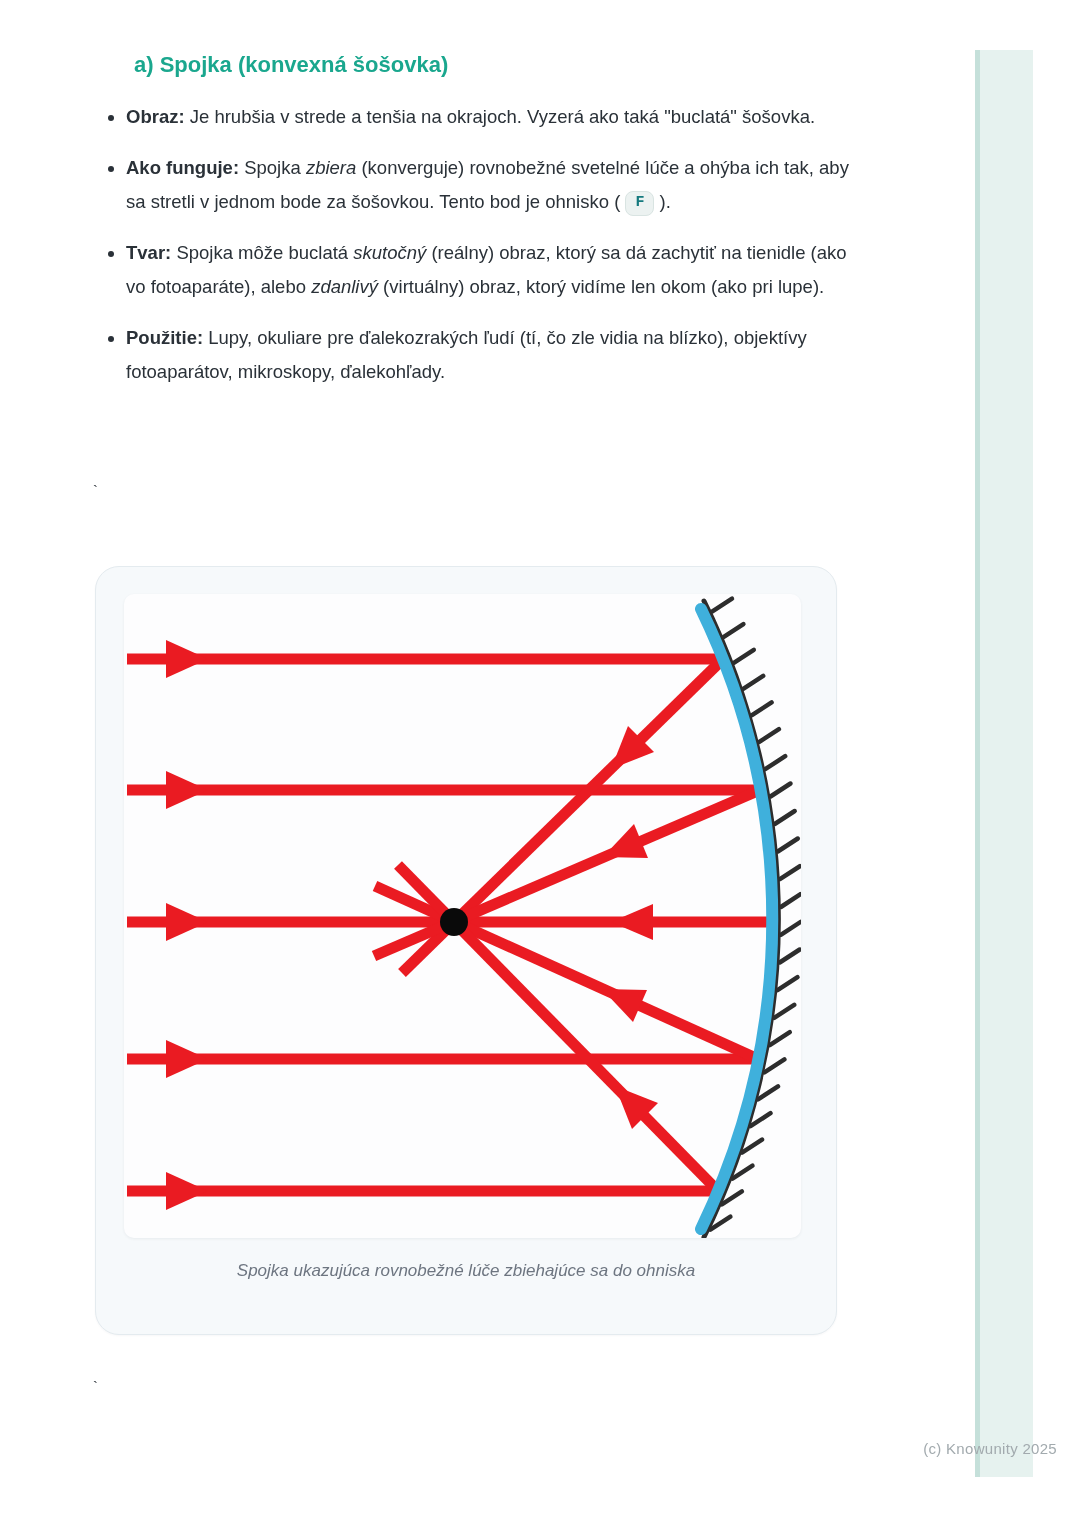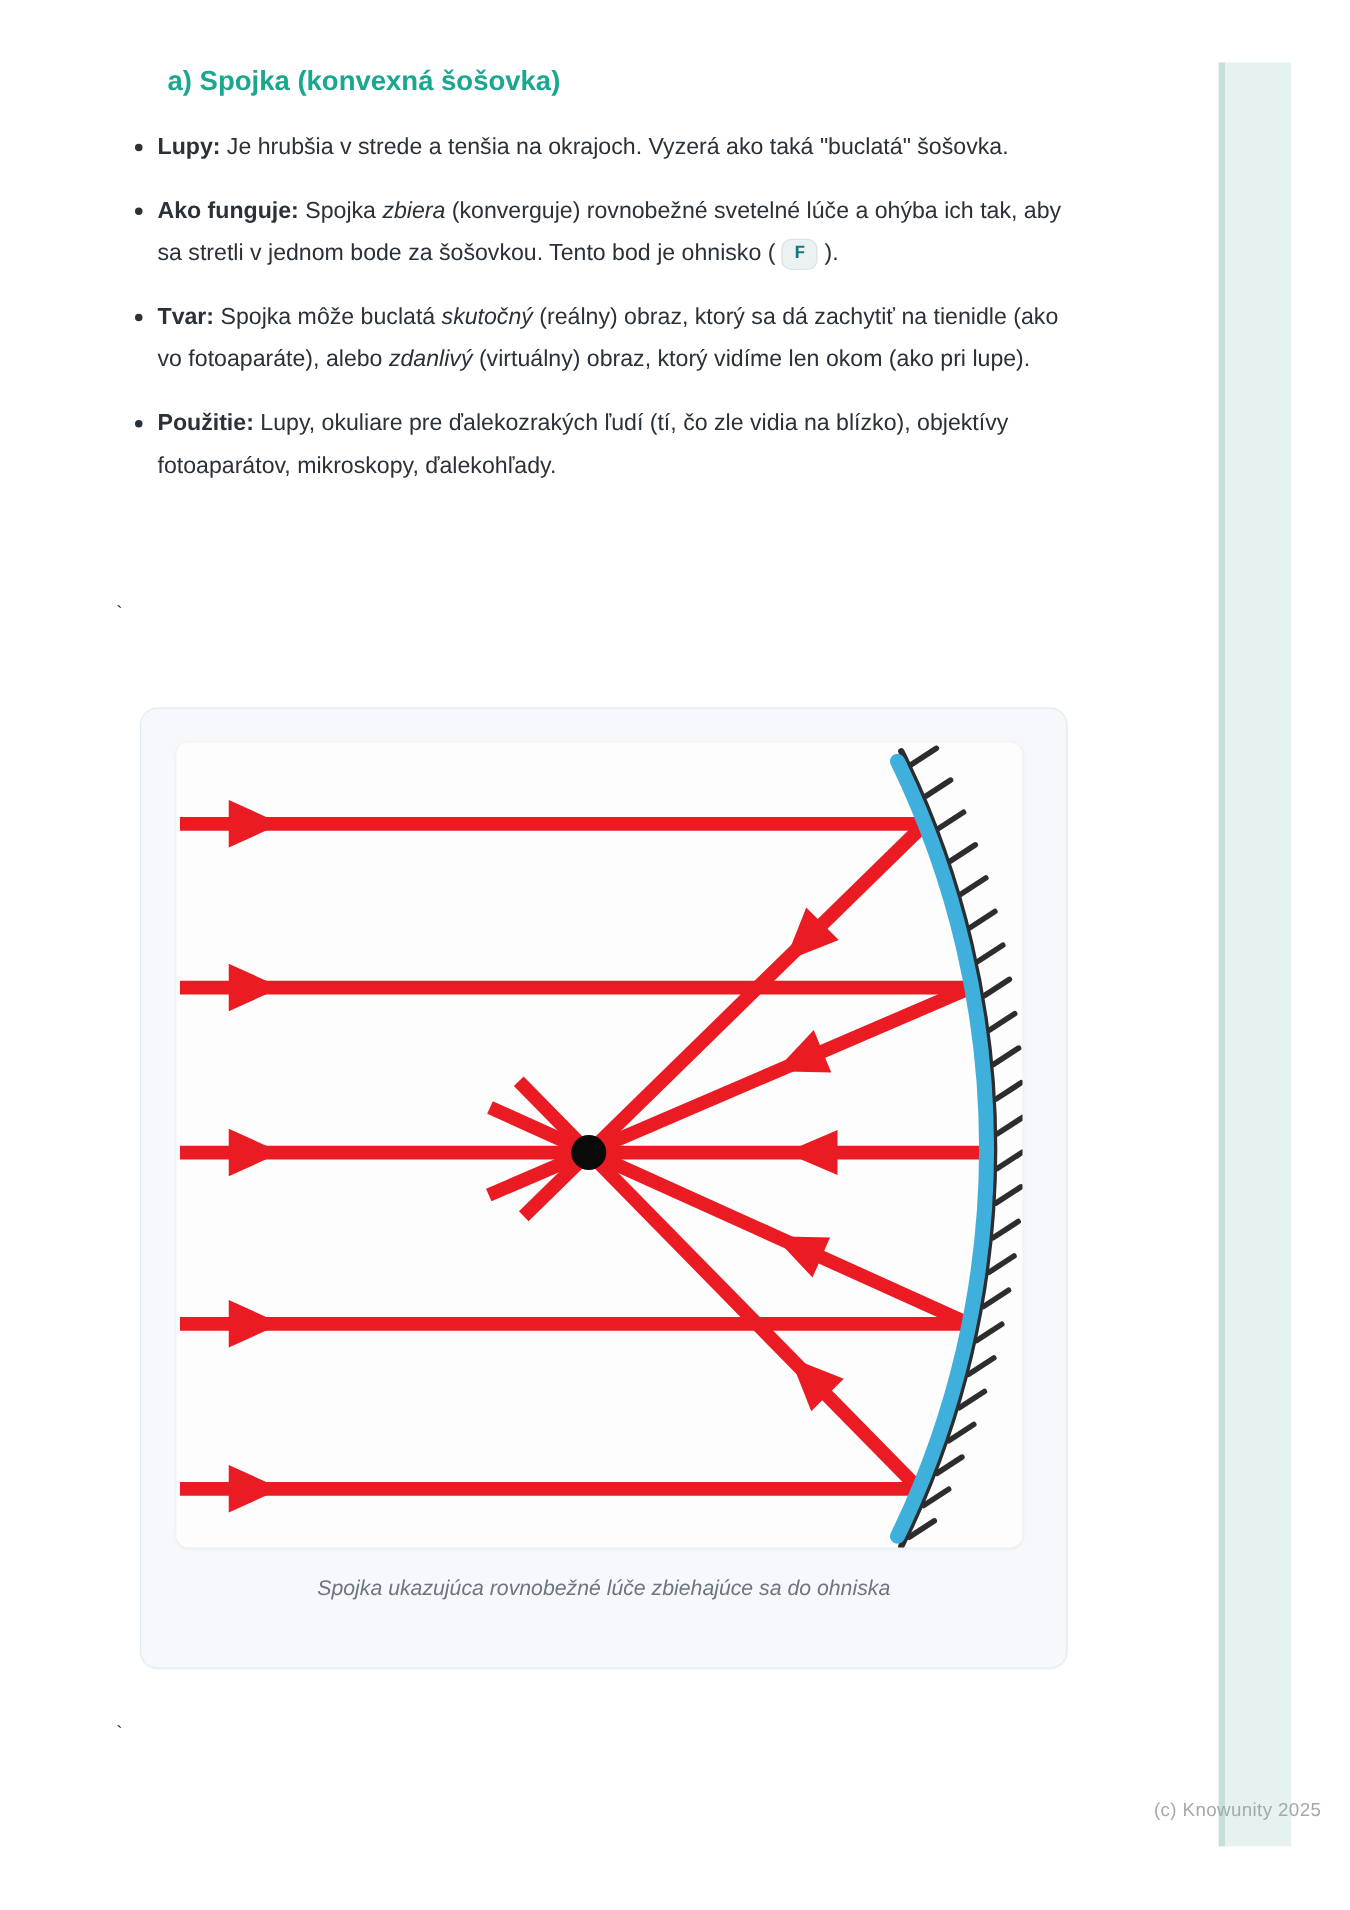--- a/index.html
+++ b/index.html
@@ -44,22 +44,22 @@
   .f-badge{
     display:inline-block;padding:3px 9px;border-radius:8px;
     background:var(--badge-bg);border:1px solid var(--badge-border);
     color:var(--badge-text);font-family:"Liberation Mono",monospace;
     font-weight:bold;font-size:15px;line-height:1.1;position:relative;top:-2px;
   }
   .stray{position:absolute;left:93px;font-size:15px;color:var(--text);}
   .stray.one{top:482px;}
   .stray.two{top:1378px;}
   .figure{
-    position:absolute;left:112px;top:566px;width:740px;height:767px;
-    background:var(--fig-bg);border:1px solid var(--fig-border);border-radius:14px;
+    position:absolute;left:95px;top:566px;width:740px;height:767px;
+    background:var(--fig-bg);border:1px solid var(--fig-border);border-radius:24px;
     box-shadow:0 1px 2px rgba(40,60,70,0.04);
   }
   .panel{
     position:absolute;left:28px;top:27px;width:677px;height:644px;
     background:var(--panel-bg);border-radius:10px;
     box-shadow:0 1px 3px rgba(40,60,70,0.07);
   }
   .panel svg{position:absolute;left:0;top:0;overflow:hidden;border-radius:10px;}
   .caption{
     position:absolute;left:0;top:694px;width:100%;text-align:center;
@@ -78,21 +78,21 @@
   .focal{fill:#0a0a0a;}
 </style>
 </head>
 <body>
 
 <div class="side-strip"></div>
 
 <div class="heading">a) Spojka (konvexná šošovka)</div>
 
 <ul class="bullets" id="bullet-list">
-    <li><span class="seg-b">Lupy:</span><span class="seg-n"> Je hrubšia v strede a tenšia na okrajoch. Vyzerá ako taká "buclatá" šošovka.</span></li>
+    <li><span class="seg-b">Obraz:</span><span class="seg-n"> Je hrubšia v strede a tenšia na okrajoch. Vyzerá ako taká "buclatá" šošovka.</span></li>
     <li><span class="seg-b">Ako funguje:</span><span class="seg-n"> Spojka </span><span class="seg-i">zbiera</span><span class="seg-n"> (konverguje) rovnobežné svetelné lúče a ohýba ich tak, aby sa stretli v jednom bode za šošovkou. Tento bod je ohnisko ( </span><span class="f-badge">F</span><span class="seg-n"> ).</span></li>
     <li><span class="seg-b">Tvar:</span><span class="seg-n"> Spojka môže buclatá </span><span class="seg-i">skutočný</span><span class="seg-n"> (reálny) obraz, ktorý sa dá zachytiť na tienidle (ako vo fotoaparáte), alebo </span><span class="seg-i">zdanlivý</span><span class="seg-n"> (virtuálny) obraz, ktorý vidíme len okom (ako pri lupe).</span></li>
     <li><span class="seg-b">Použitie:</span><span class="seg-n"> Lupy, okuliare pre ďalekozrakých ľudí (tí, čo zle vidia na blízko), objektívy fotoaparátov, mikroskopy, ďalekohľady.</span></li>
   </ul>
 
 <div class="stray one">`</div>
 
 <div class="figure">
   <div class="panel">
     <svg width="677" height="644" viewBox="123 593 677 644" xmlns="http://www.w3.org/2000/svg">

